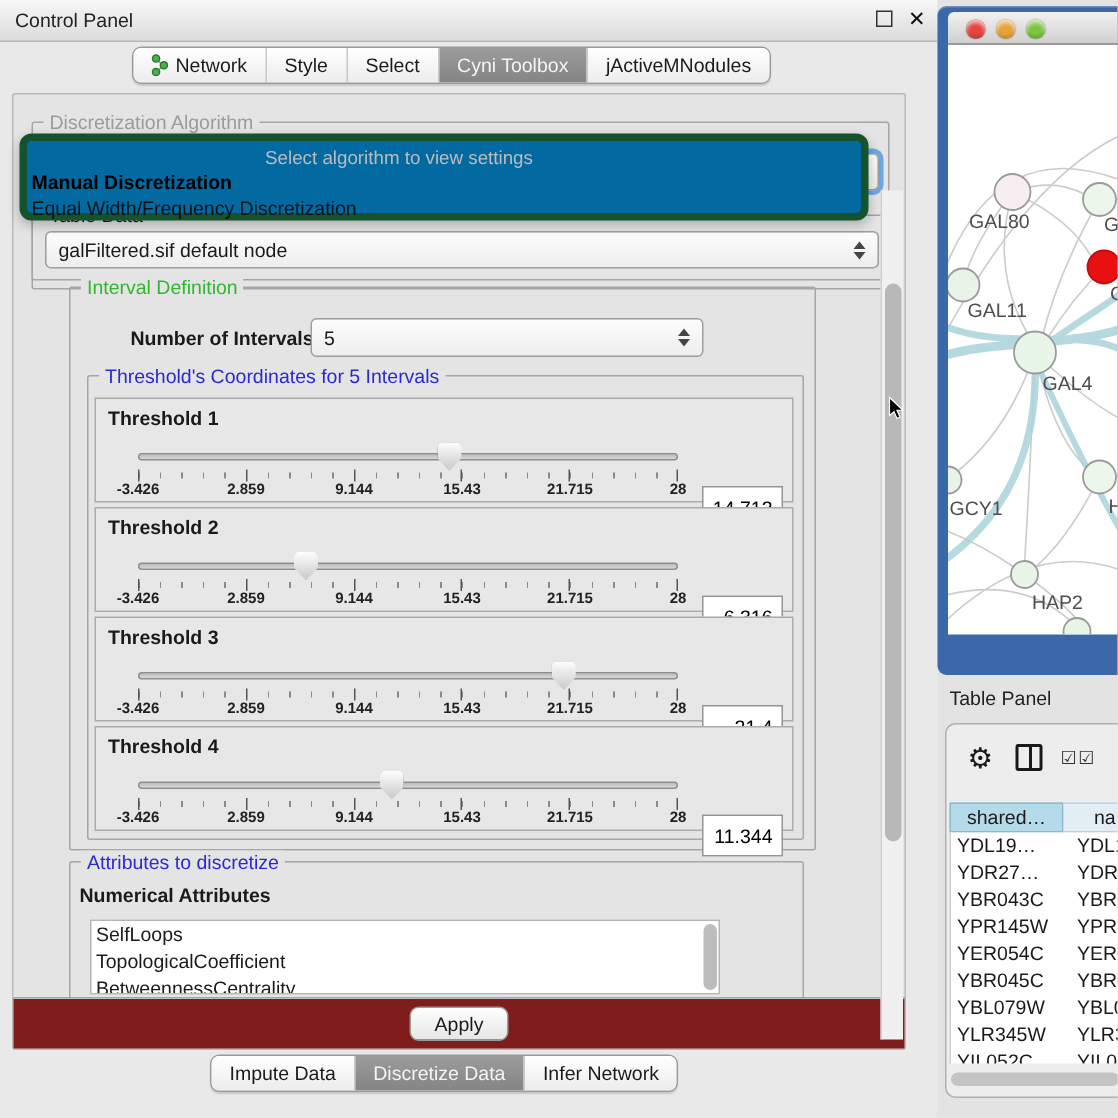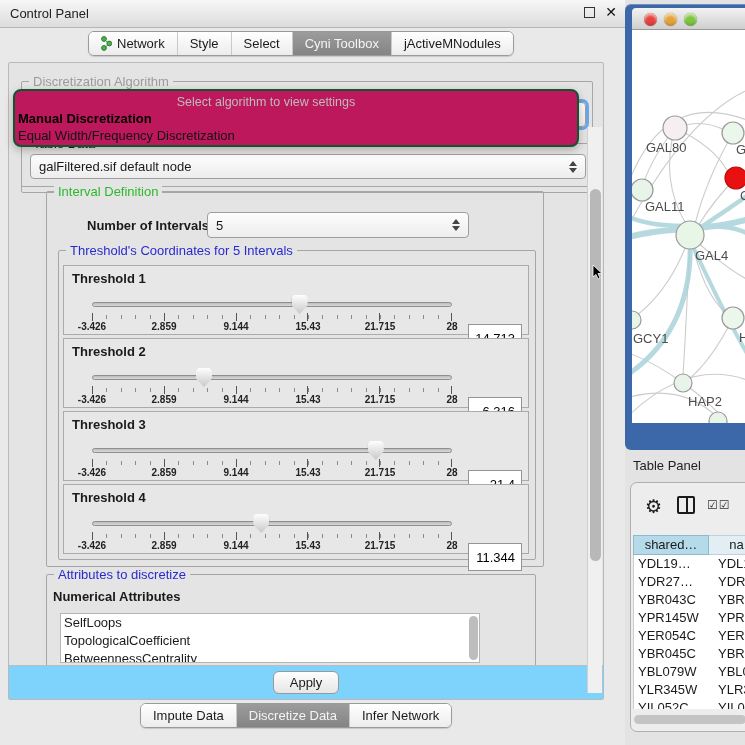--- a/index.html
+++ b/index.html
@@ -39,22 +39,22 @@
            border-radius:4px; display:flex; align-items:center; padding:0 8px; }
   .combo .arrows { position:absolute; right:8px; top:0; bottom:0; display:flex; flex-direction:column;
                    justify-content:center; gap:2px; }
   .tri-up { width:0; height:0; border-left:4px solid transparent; border-right:4px solid transparent;
             border-bottom:5px solid #444; }
   .tri-dn { width:0; height:0; border-left:4px solid transparent; border-right:4px solid transparent;
             border-top:5px solid #444; }
   .focusring { box-shadow:0 0 0 3px #6aa7e8; }
 
   
-  .dropdown { position:absolute; left:4px; top:26px; width:566px; height:58px; background:#be185d;
-              border:2px solid #14532d; border-radius:8px; box-shadow:0 3px 8px rgba(0,0,0,.25); z-index:30; }
+  .dropdown { position:absolute; left:4px; top:26px; width:566px; height:58px; background:#0369a1;
+              border:5px solid #14532d; border-radius:8px; box-shadow:0 3px 8px rgba(0,0,0,.25); z-index:30; }
   .dd-placeholder { position:absolute; left:0; right:60px; top:4px; text-align:center; color:#bcbcbc; font-size:12.5px; }
   .dd-opt1 { position:absolute; left:3px; top:20px; font-weight:bold; color:#000; }
   .dd-opt2 { position:absolute; left:3px; top:37px; color:#111; }
 
   
   .thr-panel { position:absolute; left:4px; width:466px; height:70px; background:#e7e7e7;
                border:1px solid #ababab; }
   .thr-label { position:absolute; left:8px; top:5px; font-weight:bold; font-size:13px; }
   .slider { position:absolute; left:28px; top:36px; width:360px; height:5px; border-radius:3px;
             background:linear-gradient(#bcbcbc,#d9d9d9); border:1px solid #8e8e8e; }
@@ -76,21 +76,21 @@
                background:#fff; text-align:right; padding-right:6px; font-size:13px;
                font-family:"Liberation Sans",sans-serif;margin-top:38px; }
 
   
   .attr-list { position:absolute; left:13px; top:38px; width:420px; height:50px; background:#fff;
                border:1px solid #b5b5b5; overflow:hidden; }
   .attr-item { height:18px; line-height:18px; padding-left:3px; font-size:13px; }
   .list-scroll { position:absolute; right:1px; top:2px; width:9px; height:44px; background:#bdbdbd; border-radius:5px; }
 
   .apply-strip { position:absolute; left:0; right:0; bottom:0; height:34px; border-top:1px solid #bdbdbd;
-                 background:#7dd3fc; }
+                 background:#7f1d1d; }
   .apply-btn { position:absolute; left:50%; transform:translateX(-50%); top:5px; width:66px; height:23px;
                background:linear-gradient(#fefefe,#e6e6e6); border:1px solid #9a9a9a; border-radius:6px;
                text-align:center; line-height:21px; font-size:13px; }
 
   .v-scrolltrack { position:absolute; right:1px; top:64px; width:15px; height:566px; background:#f0f0f0;
                    border-left:1px solid #cfcfcf; }
   .v-scrollthumb { position:absolute; left:2px; top:62px; width:11px; height:372px; background:#b8b8b8; border-radius:6px; }
 
   
   .right-region { position:absolute; left:625px; top:0; width:120px; height:745px; background:#e3e3e3; }

